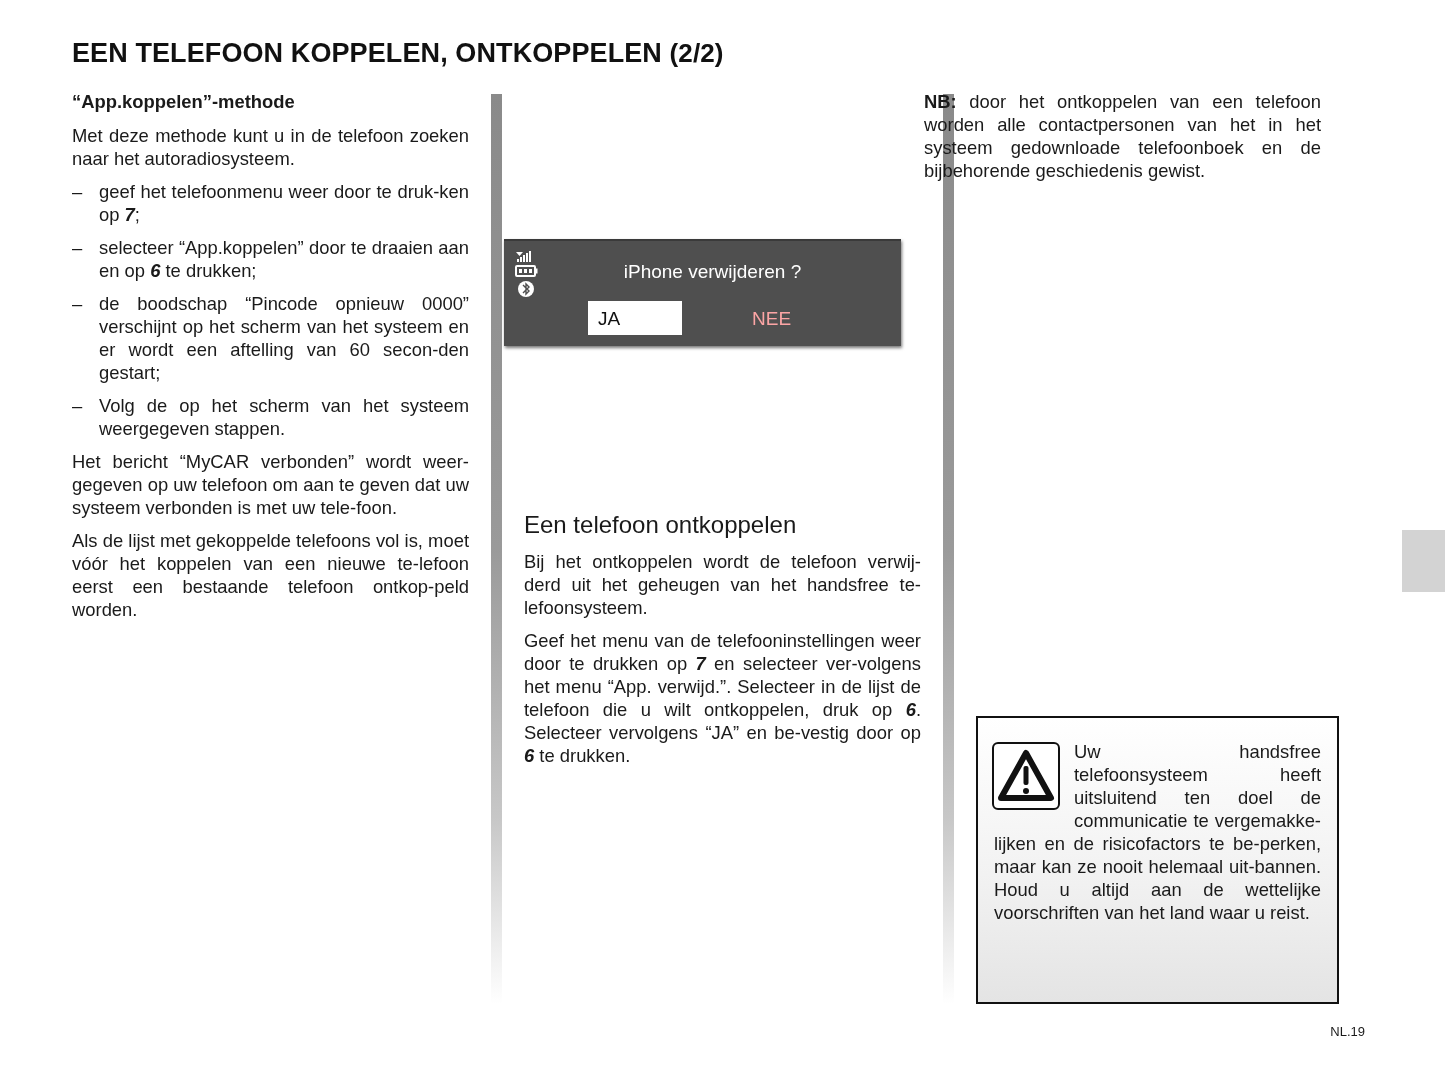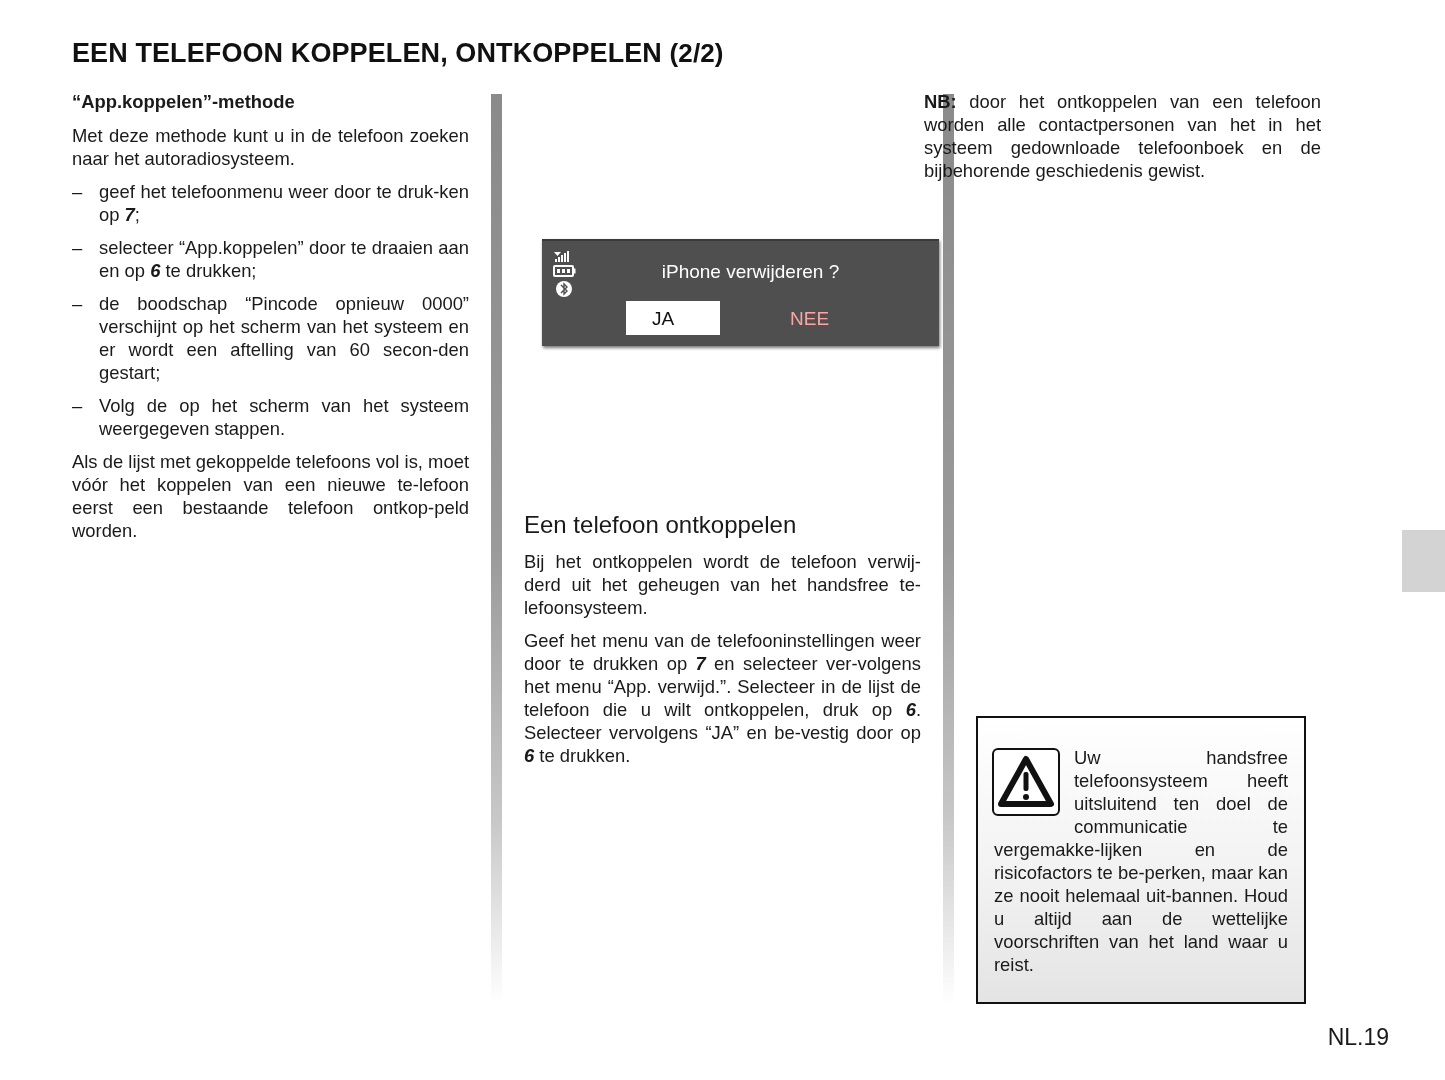--- a/index.html
+++ b/index.html
@@ -20,51 +20,51 @@
   .sub { font-weight: bold; font-size: 18.4px; margin: 0 0 11px 0; }
   .bullet { display: flex; margin: 0 0 10px 0; }
   .bullet .dash { width: 27px; flex: none; }
   .bullet .txt { flex: 1; text-align: justify; }
   b.k { font-style: italic; }
   .divider {
     position: absolute; top: 94px; width: 11px; height: 910px;
     background: linear-gradient(to bottom, #8a8a8a 0%, #9a9a9a 50%, #c8c8c8 80%, #ffffff 100%);
   }
   .screen {
-    position: absolute; left: 542px; top: 239px; width: 397px; height: 107px;
+    position: absolute; left: 504px; top: 239px; width: 397px; height: 107px;
     background: #4f4f4f; box-shadow: 1px 2px 3px #777; border-top: 2px solid #3a3a3a;
     box-sizing: border-box;
   }
   .screen .icons { position: absolute; left: 11px; top: 8px; width: 24px; }
   .screen .msg {
     position: absolute; left: 0; right: 0; top: 20px; text-align: center;
     color: #fff; font-size: 19px; padding-left: 20px;
   }
   .screen .ja {
     position: absolute; left: 84px; top: 60px; width: 94px; height: 34px;
-    background: #fff; color: #111; font-size: 19px; line-height: 36px; padding-left: 26px; box-sizing: border-box;
+    background: #fff; color: #111; font-size: 19px; line-height: 36px; padding-left: 10px; box-sizing: border-box;
   }
   .screen .nee {
     position: absolute; left: 248px; top: 60px; color: #fca5a5; font-size: 19px; line-height: 36px;
   }
   .h2 {
     font-weight: normal; font-size: 24px; margin: 13px 0 11px 0; line-height: 28px;
   }
   .warn {
-    position: absolute; left: 976px; top: 716px; width: 330px; height: 288px;
+    position: absolute; left: 976px; top: 716px; width: 363px; height: 288px;
     border: 2.5px solid #111; box-sizing: border-box;
     background: linear-gradient(to bottom, #ffffff 0%, #f2f2f2 55%, #e4e4e4 100%);
-    padding: 28px 16px 0 16px; font-size: 18.4px; line-height: 23px; text-align: justify;
+    padding: 22px 16px 0 16px; font-size: 18.4px; line-height: 23px; text-align: justify;
   }
   .warn .tri {
     float: left; width: 68px; height: 68px; border: 2.5px solid #111; border-radius: 6px;
     box-sizing: border-box; margin: 2px 14px 4px -2px; background: #fff;
     display: flex; align-items: center; justify-content: center;
   }
-  .pagenum { position: absolute; right: 56px; top: 1024px; font-size: 23px; text-align: center; }
+  .pagenum { position: absolute; right: 80px; top: 1024px; font-size: 13px; text-align: center; }
   .tab { position: absolute; left: 1402px; top: 530px; width: 43px; height: 62px; background: #d3d3d3; }
 </style>
 </head>
 <body>
 
 <div class="title">
   <span>EEN TELEFOON KOPPELEN, ONTKOPPELEN</span>
   <span class="small">(2/2)</span>
 </div>
 
@@ -82,20 +82,21 @@
   </div>
   <div class="bullet">
     <span class="dash">–</span>
     <span class="txt">de boodschap “Pincode opnieuw 0000” verschijnt op het scherm van het systeem en er wordt een aftelling van 60 secon-den gestart;</span>
   </div>
   <div class="bullet">
     <span class="dash">–</span>
     <span class="txt">Volg de op het scherm van het systeem weergegeven stappen.</span>
   </div>
 
+  <p>Het bericht “MyCAR verbonden” wordt weer-gegeven op uw telefoon om aan te geven dat uw systeem verbonden is met uw tele-foon.</p>
   <p>Als de lijst met gekoppelde telefoons vol is, moet vóór het koppelen van een nieuwe te-lefoon eerst een bestaande telefoon ontkop-peld worden.</p>
 </div>
 
 <div class="divider" style="left:491px;"></div>
 <div class="divider" style="left:943px;"></div>
 
 <div class="screen">
   <div class="icons">
     <svg width="24" height="50" viewBox="0 0 24 50">
       <rect x="2" y="10" width="2" height="3" fill="#fff"></rect>

